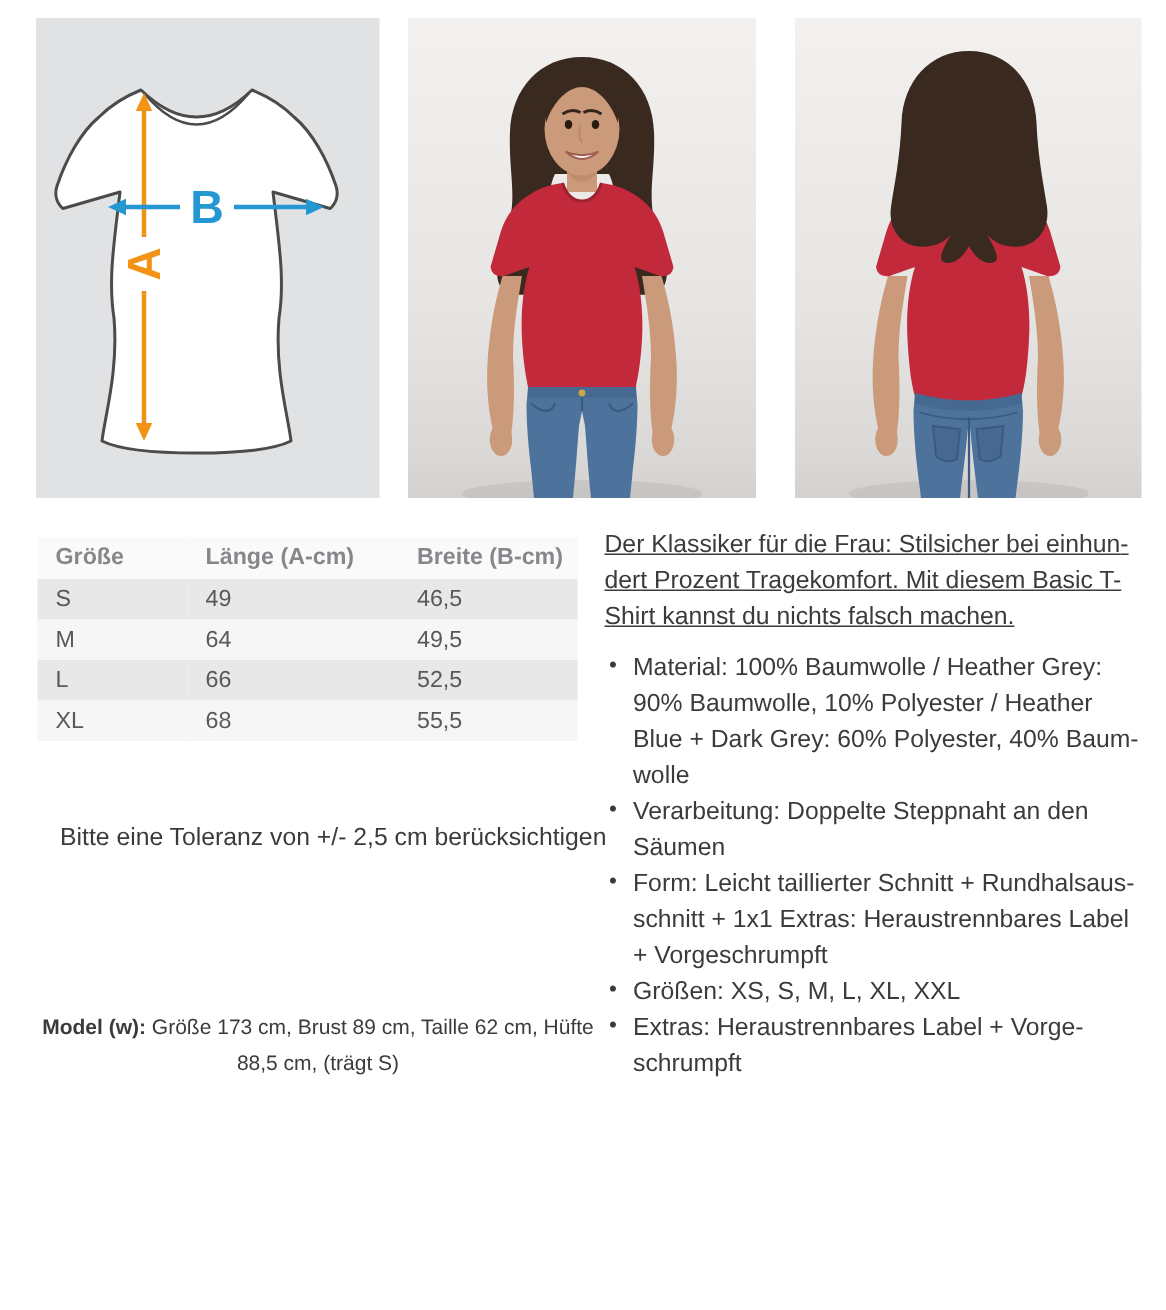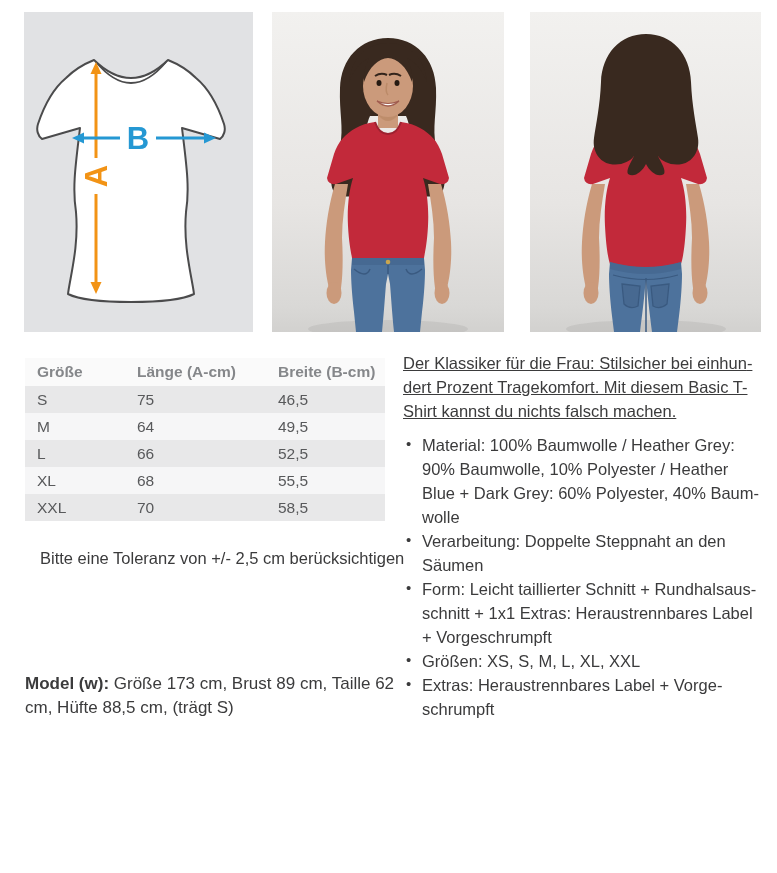--- a/index.html
+++ b/index.html
@@ -17,21 +17,21 @@
               font-size:15.5px;table-layout:fixed;}
   .size-table th{font-weight:bold;color:var(--table_header_text);text-align:left;
                  height:28px;padding:0 0 0 12px;background:var(--header_bg);}
   .size-table td{color:var(--table_text);height:27px;padding:0 0 0 12px;}
   .size-table tr.dark td{background:var(--row_dark);}
   .size-table tr.light td{background:var(--row_light);}
 
   .tolerance{position:absolute;left:25px;top:531px;width:380px;margin:15px;
              font-size:16.5px;line-height:24px;color:var(--text_dark);}
   .model-info{position:absolute;left:25px;top:672px;width:374px;margin:0;
-              font-size:17px;line-height:24px;color:var(--text_dark);}
+              font-size:14px;line-height:24px;color:var(--text_dark);text-align:center;}
   .model-info b{font-weight:bold;}
 
   .right-col{position:absolute;left:403px;top:351px;width:362px;
              font-size:16.5px;line-height:24px;color:var(--text_dark);hyphens:manual;}
   .right-col p{margin:0 0 10px 0;text-decoration:underline;}
   .right-col ul{margin:0;padding:0;list-style:none;}
   .right-col li{position:relative;padding-left:19px;}
   .right-col li::before{content:"\2022";position:absolute;left:3px;top:-1px;font-size:15px;}
 </style>
 </head>
@@ -155,42 +155,37 @@
     <thead>
       <tr>
         <th>Größe</th>
         <th>Länge (A-cm)</th>
         <th>Breite (B-cm)</th>
       </tr>
     </thead>
     <tbody>
       <tr class="dark">
         <td>S</td>
-        <td>75</td>
+        <td>49</td>
         <td>46,5</td>
       </tr>
       <tr class="light">
         <td>M</td>
         <td>64</td>
         <td>49,5</td>
       </tr>
       <tr class="dark">
         <td>L</td>
         <td>66</td>
         <td>52,5</td>
       </tr>
       <tr class="light">
         <td>XL</td>
         <td>68</td>
         <td>55,5</td>
-      </tr>
-      <tr class="dark">
-        <td>XXL</td>
-        <td>70</td>
-        <td>58,5</td>
       </tr>
     </tbody>
   </table>
 
   <p class="tolerance">Bitte eine Toleranz von +/- 2,5 cm berücksichtigen</p>
 
   <p class="model-info"><b>Model (w):</b><span> Größe 173 cm, Brust 89 cm, Taille 62 cm, Hüfte 88,5 cm, (trägt S)</span></p>
 
   <div class="right-col">
     <p>Der Klassiker für die Frau: Stilsicher bei einhun­dert Prozent Tragekomfort. Mit diesem Basic T-Shirt kannst du nichts falsch machen.</p>

